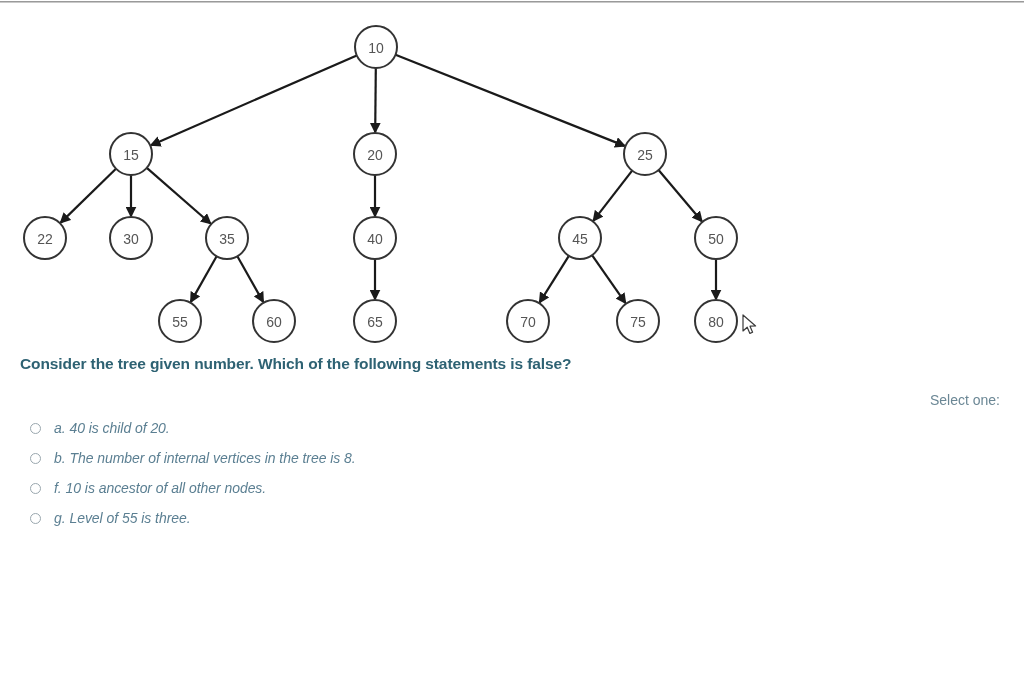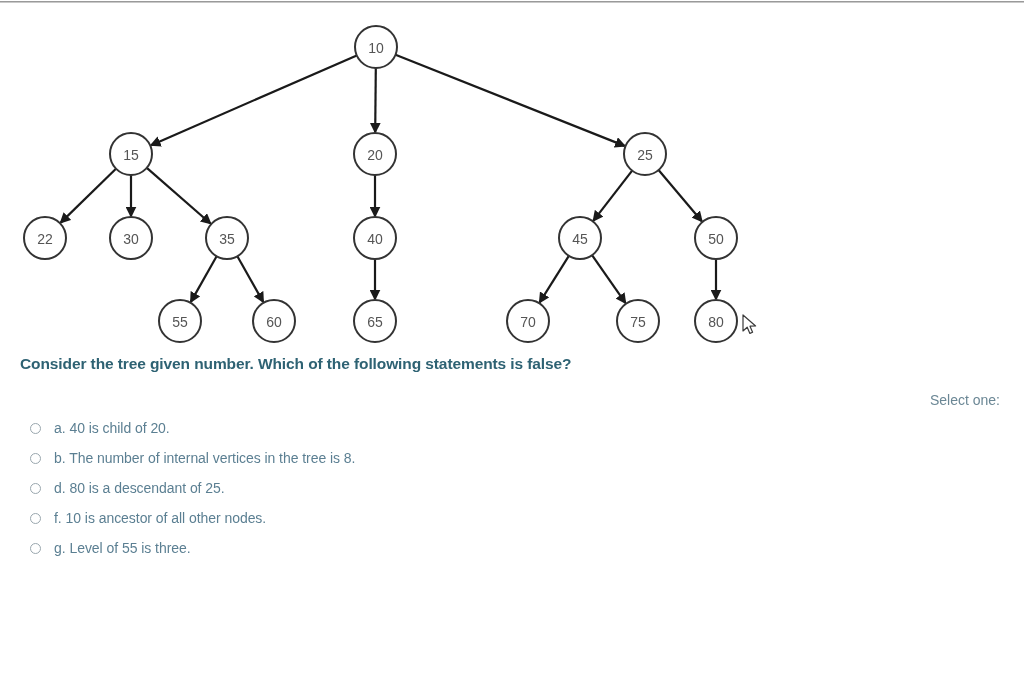--- a/index.html
+++ b/index.html
@@ -78,20 +78,21 @@
   #answer-list {
     list-style: none;
     margin: 0;
     padding: 0;
   }
   .answer-option {
     display: flex;
     align-items: flex-start;
     margin-bottom: 13px;
     line-height: 1.2;
+    font-style: italic;
   }
   .radio-circle {
     flex: 0 0 auto;
     width: 11px;
     height: 11px;
     border: 1.2px solid #9aa7ae;
     border-radius: 50%;
     background: #ffffff;
     margin: 3px 13px 0 10px;
     box-sizing: border-box;
@@ -215,24 +216,20 @@
       <li class="answer-option">
         <span class="radio-circle"></span>
         <span class="answer-text">a. 40 is child of 20.</span>
       </li>
       <li class="answer-option">
         <span class="radio-circle"></span>
         <span class="answer-text">b. The number of internal vertices in the tree is 8.</span>
       </li>
       <li class="answer-option">
         <span class="radio-circle"></span>
-        <span class="answer-text">d. 80 is a descendant of 25.</span>
-      </li>
-      <li class="answer-option">
-        <span class="radio-circle"></span>
         <span class="answer-text">f. 10 is ancestor of all other nodes.</span>
       </li>
       <li class="answer-option">
         <span class="radio-circle"></span>
         <span class="answer-text">g. Level of 55 is three.</span>
       </li>
     </ul>
 </div>
 
 <svg id="mouse-cursor" viewBox="0 0 18 22" style="left: 741px; top: 314px;">

